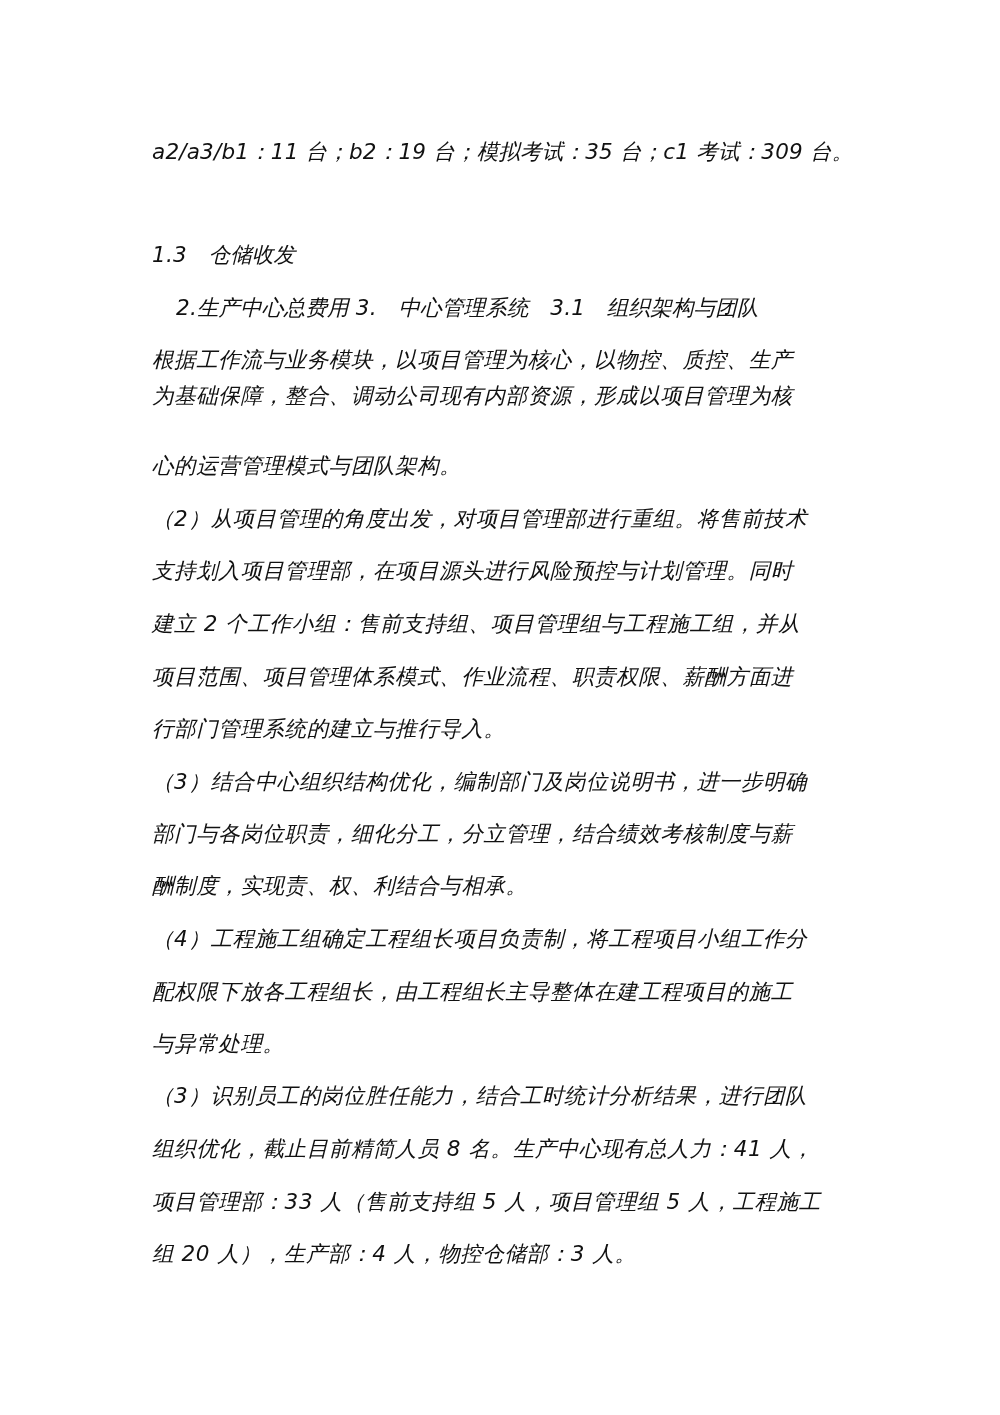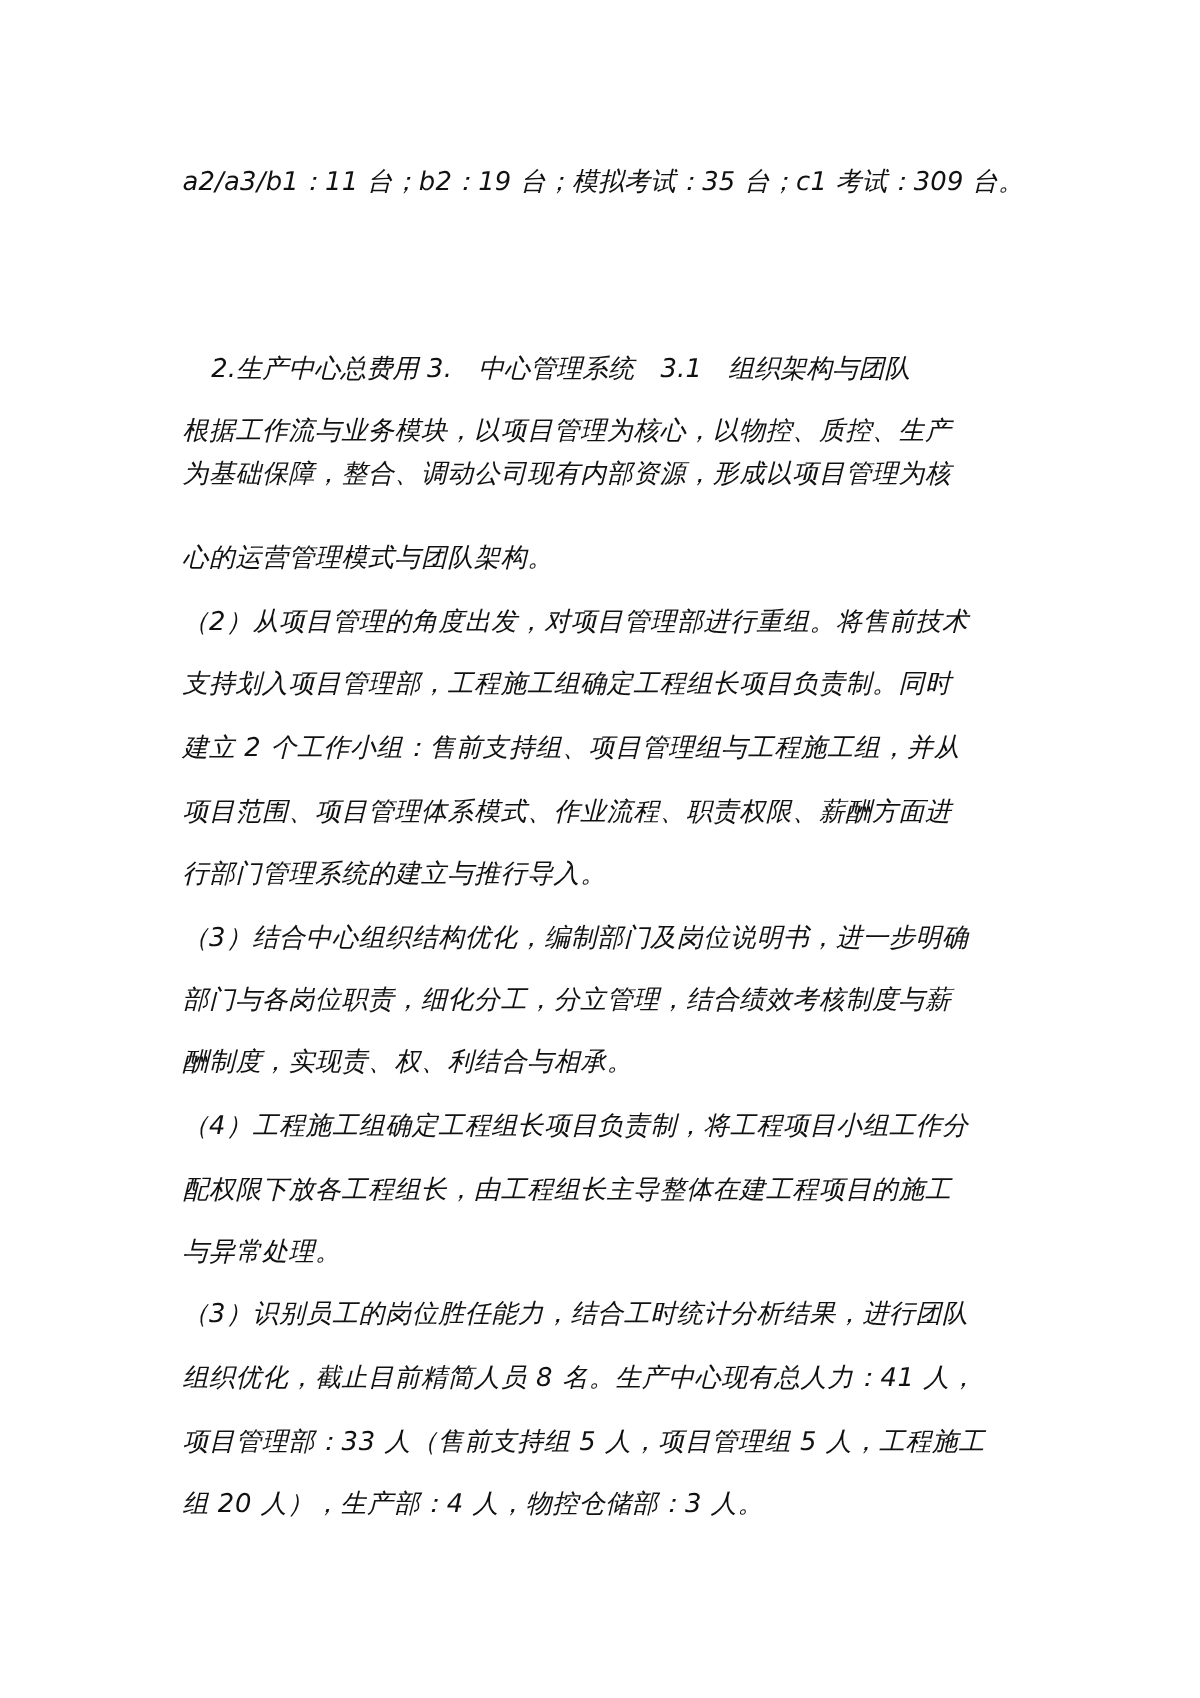--- a/index.html
+++ b/index.html
@@ -34,31 +34,32 @@
     }
     .line.indent { left: 176px; }
     .line.full { letter-spacing: 0.6px; }
   </style>
 </head>
 <body>
 
 <div class="page">
 
   <div class="line" style="top:134px">a2/a3/b1：11 台；b2：19 台；模拟考试：35 台；c1 考试：309 台。</div>
+  <div class="line" style="top:237px">1.3　仓储收发</div>
   <div class="line indent" style="top:290px">2.生产中心总费用 3.　中心管理系统　3.1　组织架构与团队</div>
 
   <div>
     <div class="line full" style="top:342px">根据工作流与业务模块，以项目管理为核心，以物控、质控、生产</div>
     <div class="line full" style="top:378px">为基础保障，整合、调动公司现有内部资源，形成以项目管理为核</div>
     <div class="line full" style="top:448px">心的运营管理模式与团队架构。</div>
   </div>
 
   <div>
     <div class="line full" style="top:501px">（2）从项目管理的角度出发，对项目管理部进行重组。将售前技术</div>
-    <div class="line full" style="top:553px">支持划入项目管理部，工程施工组确定工程组长项目负责制。同时</div>
+    <div class="line full" style="top:553px">支持划入项目管理部，在项目源头进行风险预控与计划管理。同时</div>
     <div class="line full" style="top:606px">建立 2 个工作小组：售前支持组、项目管理组与工程施工组，并从</div>
     <div class="line full" style="top:659px">项目范围、项目管理体系模式、作业流程、职责权限、薪酬方面进</div>
     <div class="line full" style="top:711px">行部门管理系统的建立与推行导入。</div>
   </div>
 
   <div>
     <div class="line full" style="top:764px">（3）结合中心组织结构优化，编制部门及岗位说明书，进一步明确</div>
     <div class="line full" style="top:816px">部门与各岗位职责，细化分工，分立管理，结合绩效考核制度与薪</div>
     <div class="line full" style="top:868px">酬制度，实现责、权、利结合与相承。</div>
   </div>

